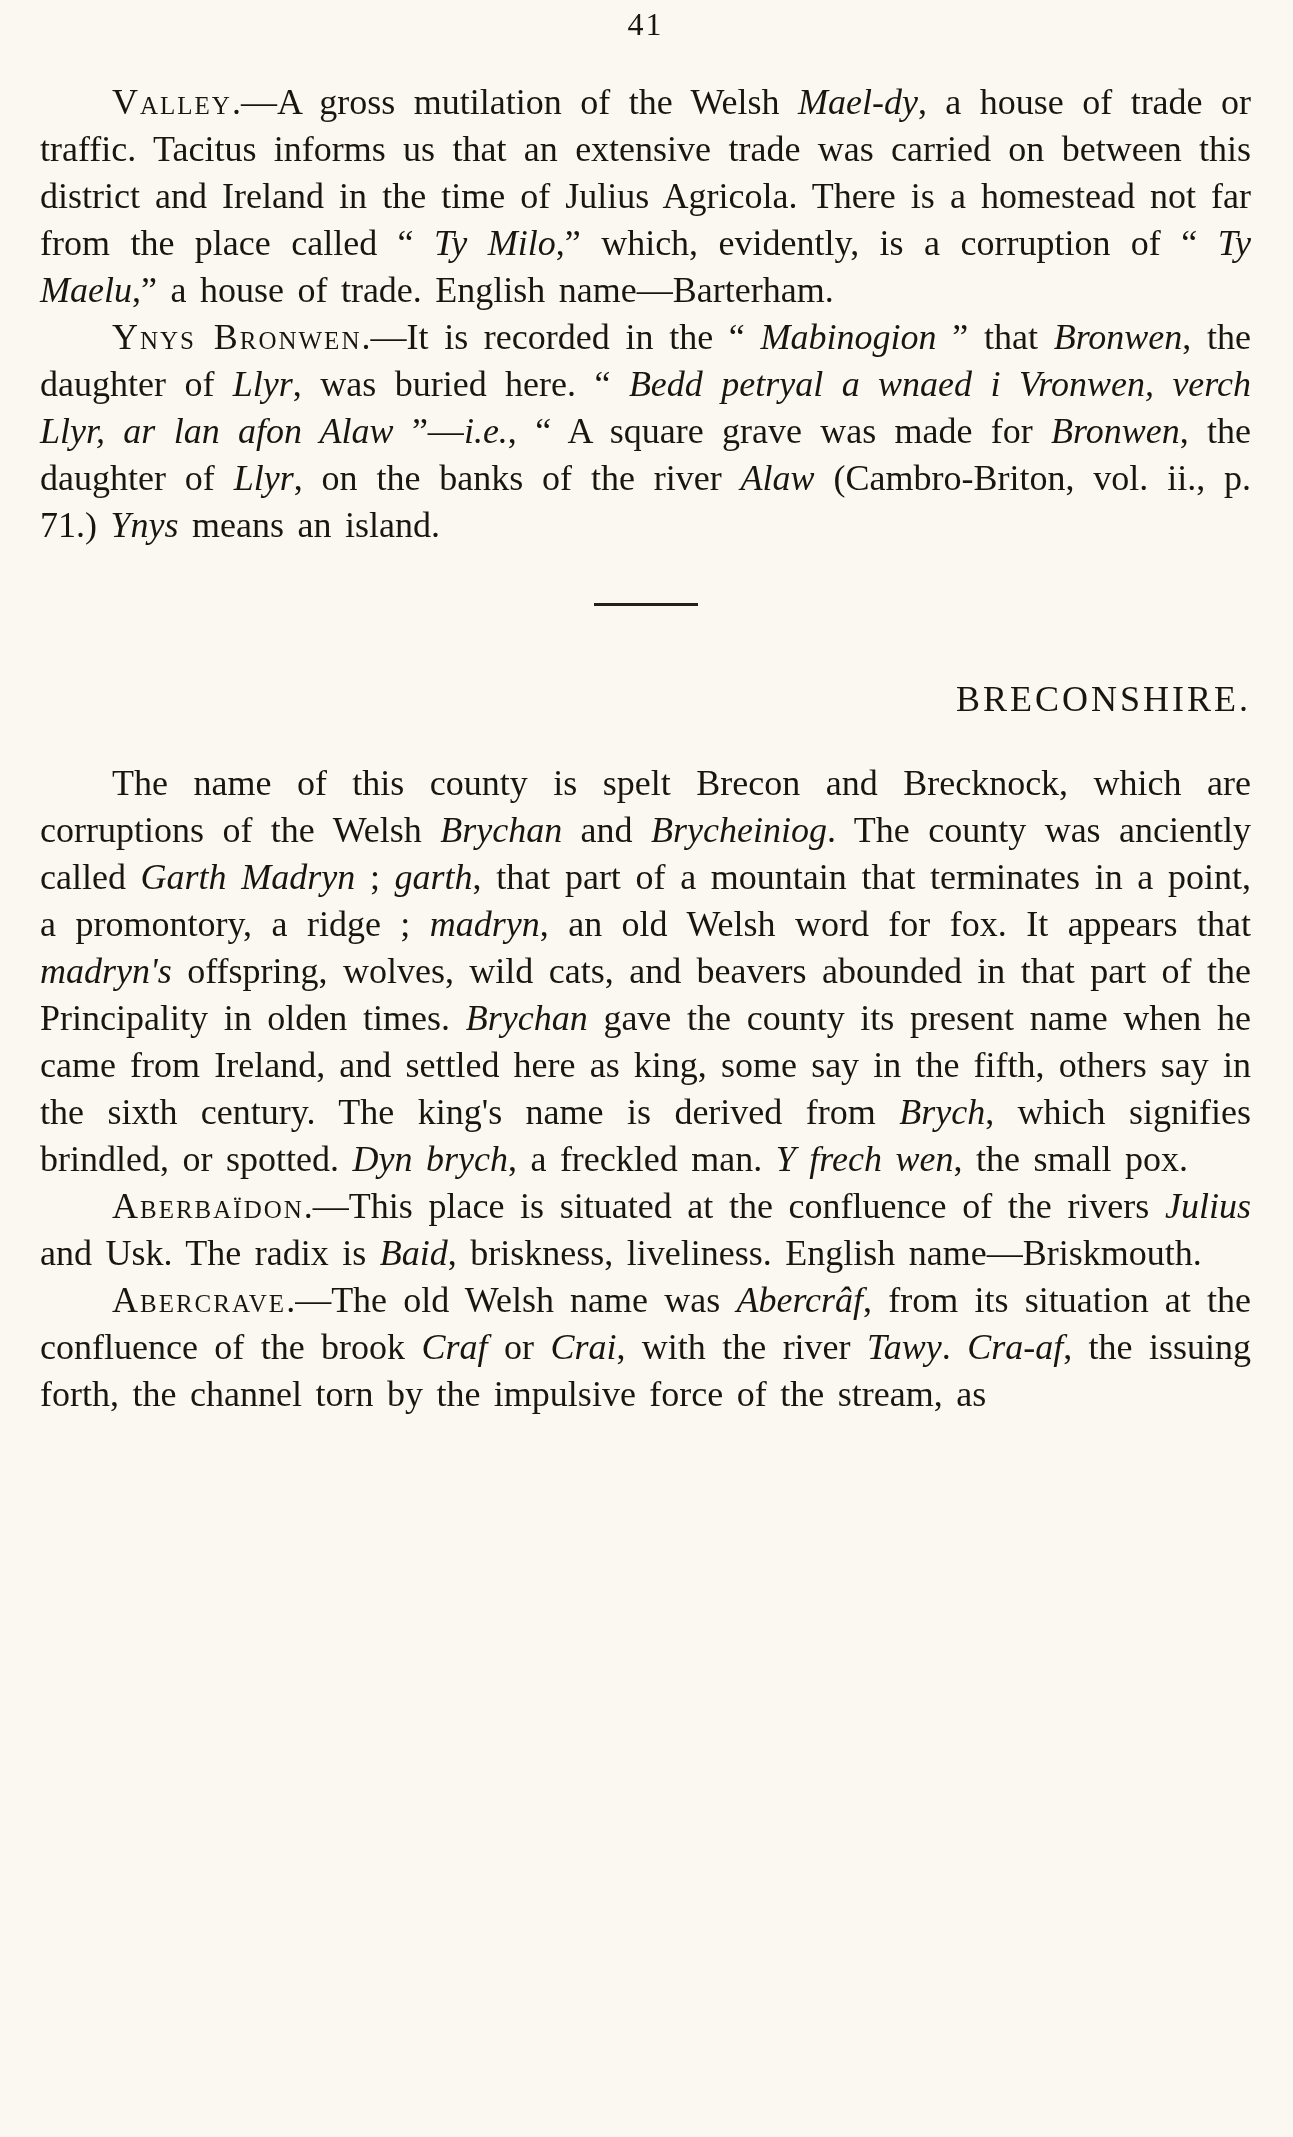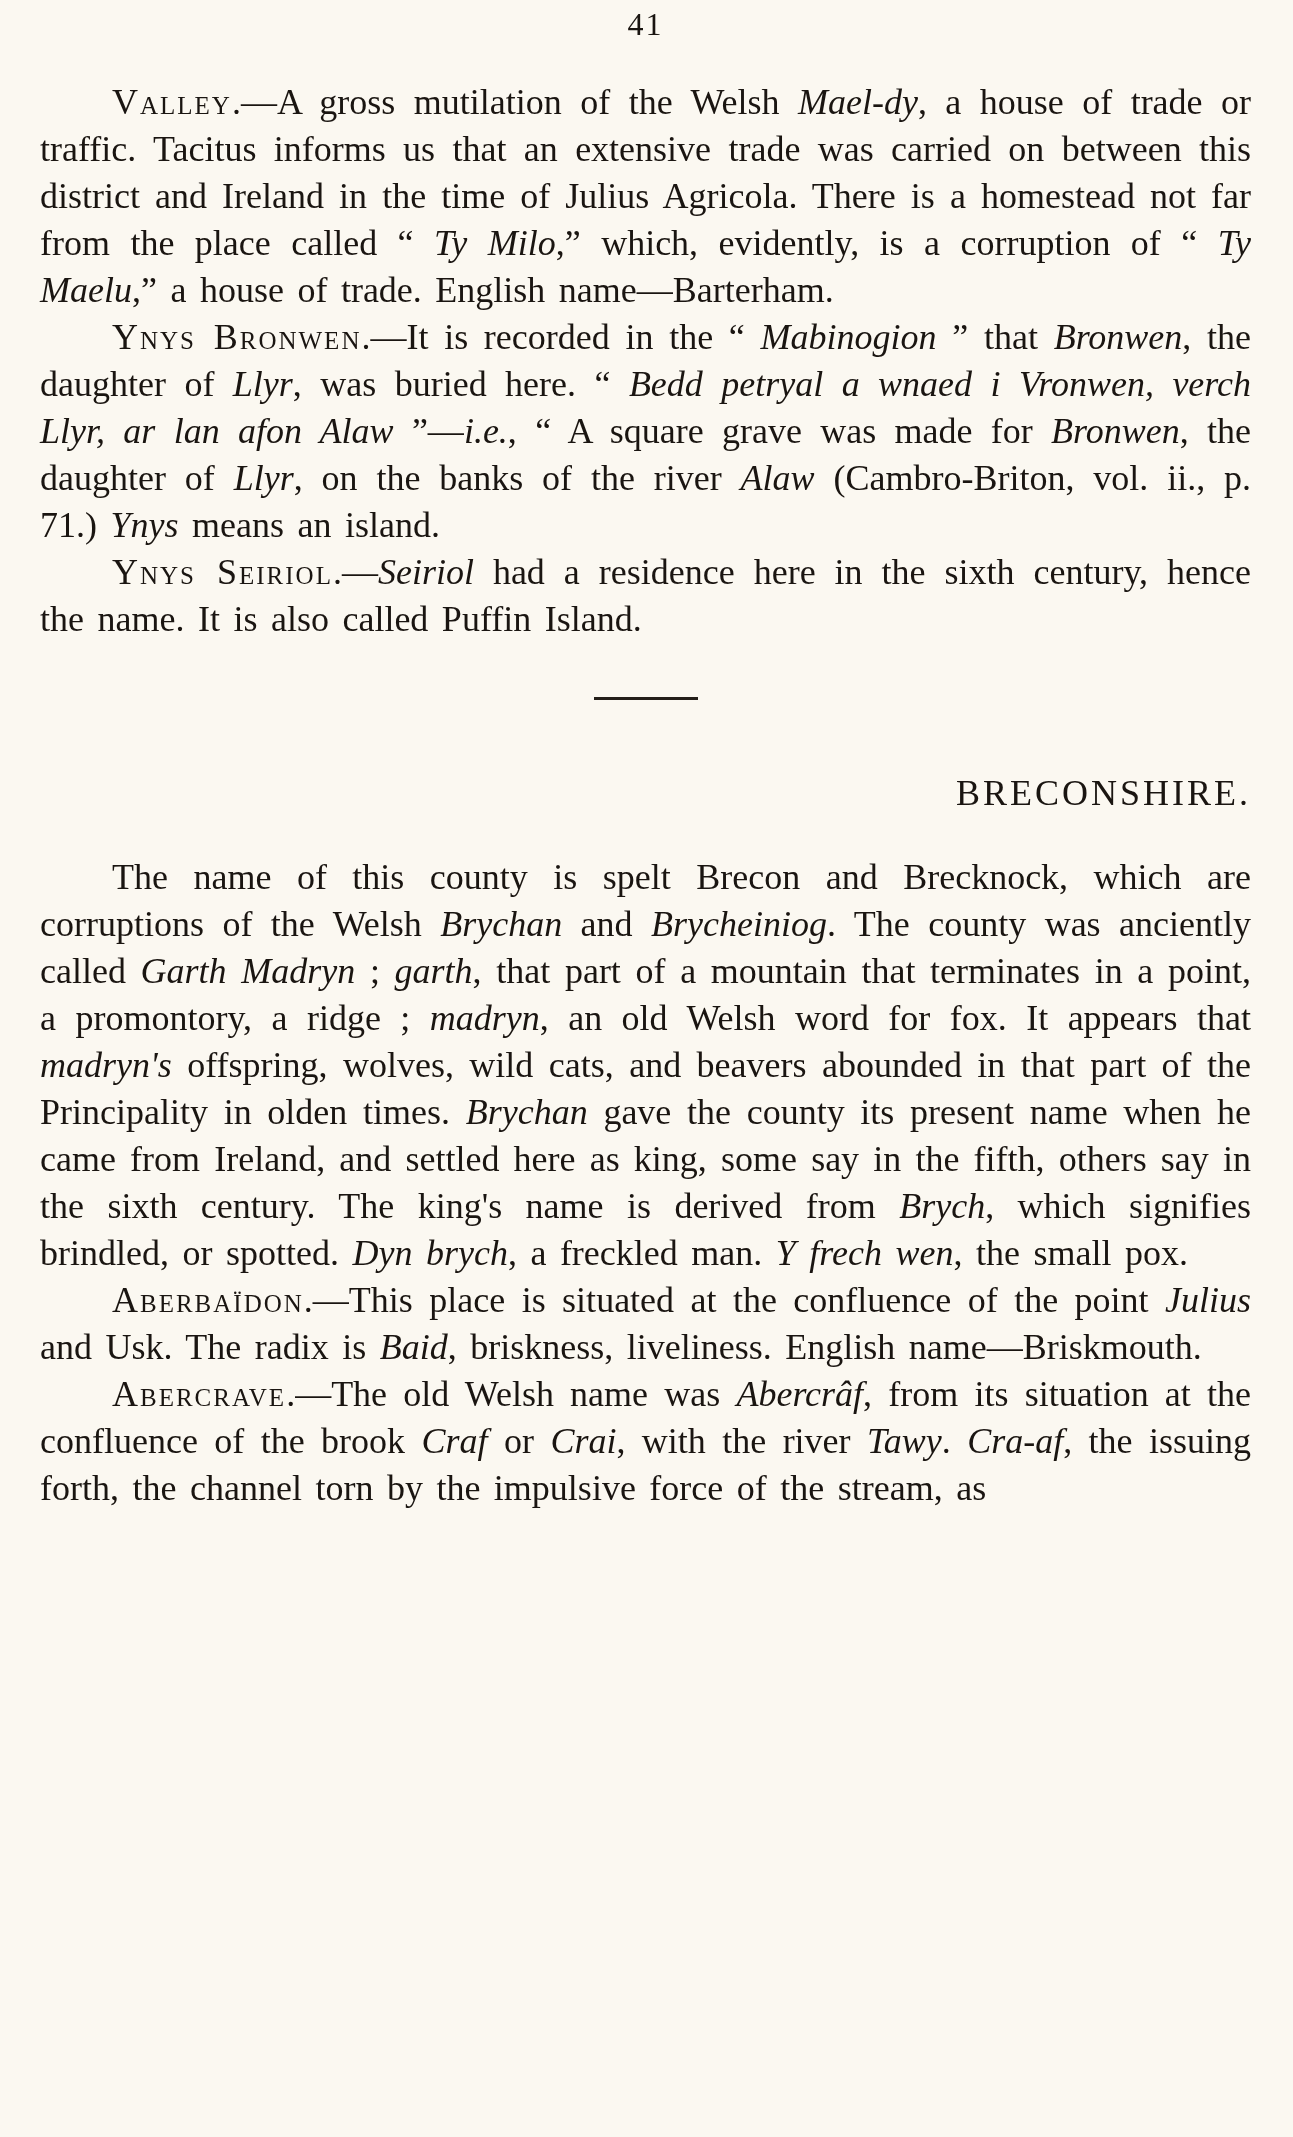--- a/index.html
+++ b/index.html
@@ -53,25 +53,24 @@
 </style>
 </head>
 <body>
 
 <div class="page">
   <div class="page-number">41</div>
 
   <div class="section">
       <p class="para"><span class="sc">Valley</span><span>.—A gross mutilation of the Welsh </span><i>Mael-dy</i><span>, a house of trade or traffic.  Tacitus informs us that an extensive trade was carried on between this district and Ireland in the time of Julius Agricola.  There is a homestead not far from the place called “ </span><i>Ty Milo</i><span>,” which, evidently, is a corruption of “ </span><i>Ty Maelu</i><span>,” a house of trade.  English name—Barterham.</span></p>
       <p class="para"><span class="sc">Ynys Bronwen</span><span>.—It is recorded in the “ </span><i>Mabinogion</i><span> ” that </span><i>Bronwen</i><span>, the daughter of </span><i>Llyr</i><span>, was buried here.  “ </span><i>Bedd petryal a wnaed i Vronwen, verch Llyr, ar lan afon Alaw</i><span> ”—</span><i>i.e.</i><span>, “ A square grave was made for </span><i>Bronwen</i><span>, the daughter of </span><i>Llyr</i><span>, on the banks of the river </span><i>Alaw</i><span> (Cambro-Briton, vol. ii., p. 71.)  </span><i>Ynys</i><span> means an island.</span></p>
-      <p class="para"><span class="sc">Ynys Seiriol</span><span>.—</span><i>Seiriol</i><span> had a residence here in the sixth century, hence the name.  It is also called Puffin Island.</span></p>
     </div>
 
   <hr class="divider">
 
   <h1 class="heading">BRECONSHIRE.</h1>
 
   <div class="section">
       <p class="para"><span>The name of this county is spelt Brecon and Brecknock, which are corruptions of the Welsh </span><i>Brychan</i><span> and </span><i>Brycheiniog</i><span>.  The county was anciently called </span><i>Garth Madryn</i><span> ; </span><i>garth</i><span>, that part of a mountain that terminates in a point, a promontory, a ridge ; </span><i>madryn</i><span>, an old Welsh word for fox.  It appears that </span><i>madryn's</i><span> offspring, wolves, wild cats, and beavers abounded in that part of the Principality in olden times.  </span><i>Brychan</i><span> gave the county its present name when he came from Ireland, and settled here as king, some say in the fifth, others say in the sixth century.  The king's name is derived from </span><i>Brych</i><span>, which signifies brindled, or spotted.  </span><i>Dyn brych</i><span>, a freckled man.  </span><i>Y frech wen</i><span>, the small pox.</span></p>
-      <p class="para"><span class="sc">Aberbaïdon</span><span>.—This place is situated at the confluence of the point </span><i>Julius</i><span> and Usk.  The radix is </span><i>Baid</i><span>, briskness, liveliness.  English name—Briskmouth.</span></p>
+      <p class="para"><span class="sc">Aberbaïdon</span><span>.—This place is situated at the confluence of the rivers </span><i>Julius</i><span> and Usk.  The radix is </span><i>Baid</i><span>, briskness, liveliness.  English name—Briskmouth.</span></p>
       <p class="para"><span class="sc">Abercrave</span><span>.—The old Welsh name was </span><i>Abercrâf</i><span>, from its situation at the confluence of the brook </span><i>Craf</i><span> or </span><i>Crai</i><span>, with the river </span><i>Tawy</i><span>.  </span><i>Cra-af</i><span>, the issuing forth, the channel torn by the impulsive force of the stream, as</span></p>
     </div>
 </div>
 
 </body></html>

